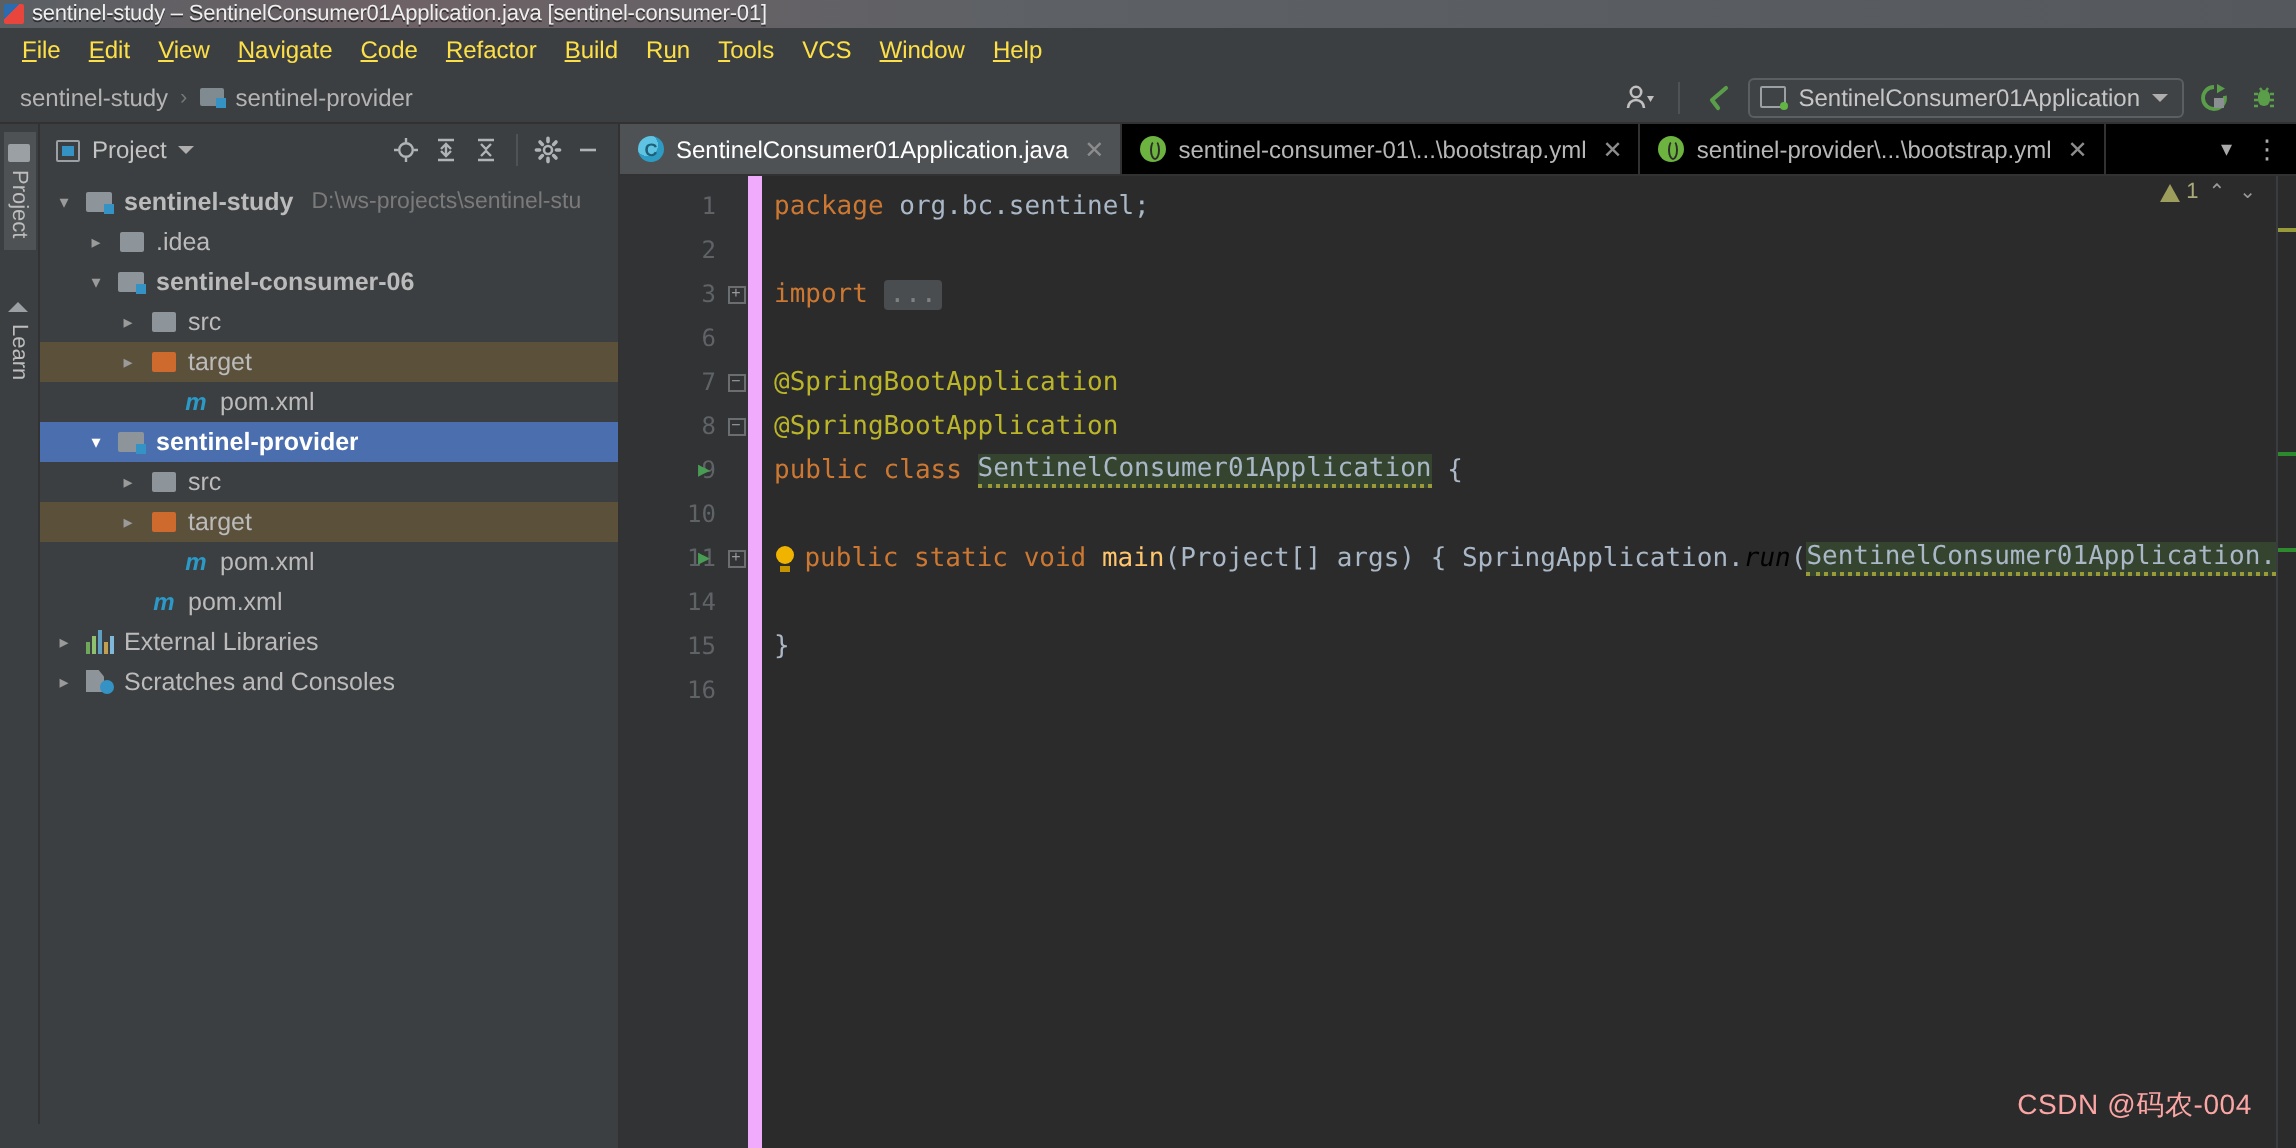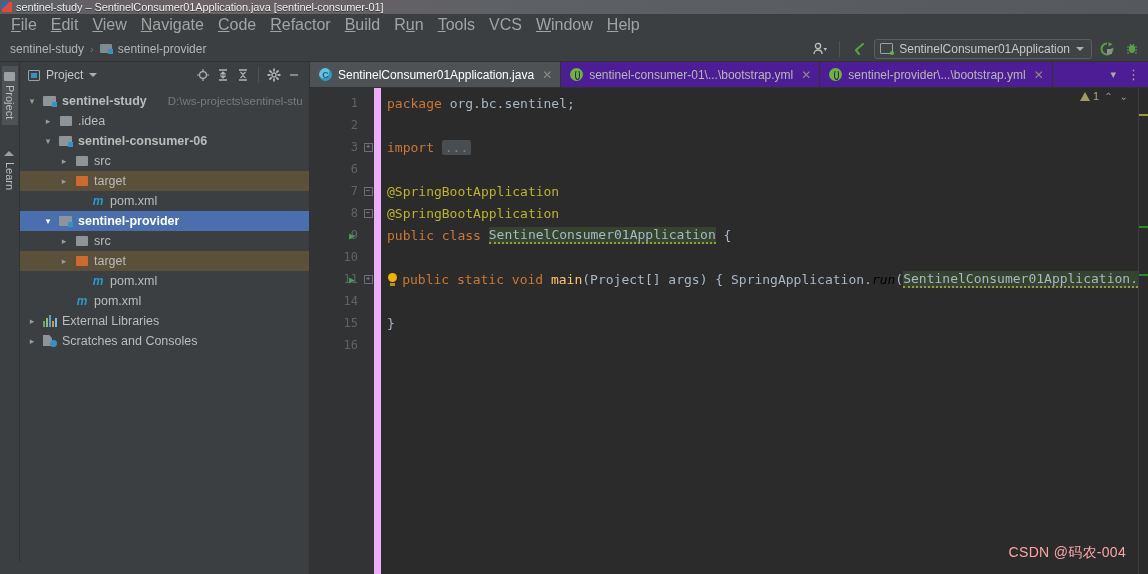--- a/index.html
+++ b/index.html
@@ -29,21 +29,21 @@
     text-shadow: 0 1px 0 rgba(0,0,0,.5);
     letter-spacing: -.1px;
   }
 
   
   .menubar {
     height: 22px; background: #3c3f41;
     display: flex; align-items: center; padding-left: 4px;
   }
   .menuitem {
-    color: #a3a3a3; font-size: 16px; padding: 2px 7px; white-space: nowrap;
+    color: #fde047; font-size: 12px; padding: 2px 7px; white-space: nowrap;
     cursor: default;
   }
   .menuitem .mn { text-decoration: underline; }
 
   
   .navbar {
     height: 26px; background: #3c3f41;
     display: flex; align-items: center; padding: 0 6px 0 10px;
     border-bottom: 1px solid #323232;
   }
@@ -133,21 +133,21 @@
     color:#bbbbbb;
   }
   .row.sel { background:#4b6eaf; color:#ffffff; }
   .row.excl { background:#5b513b; }
   .row .arrow {
     width:12px; text-align:center; color:#9a9a9a; font-size:9px; flex:none;
   }
   .row.sel .arrow { color:#fff; }
   .row .lbl { overflow:hidden; text-overflow:ellipsis; }
   .row .lbl.bold { font-weight: bold; }
-  .row .path { color:#7a7a7a; font-size:11.5px; margin-left:16px; overflow:hidden; }
+  .row .path { color:#7a7a7a; font-size:11.5px; margin-left:4px; overflow:hidden; }
   .icn { width:14px; height:12px; flex:none; position:relative; }
   .icn.module:before{content:'';position:absolute;left:0;top:1px;width:13px;height:10px;background:#8d959a;border-radius:1px;}
   .icn.module:after{content:'';position:absolute;right:0;bottom:0;width:5px;height:5px;background:#3592c4;}
   .icn.folder:before{content:'';position:absolute;left:1px;top:1px;width:12px;height:10px;background:#8d959a;border-radius:1px;}
   .icn.folder.orange:before{background:#cf6a2e;}
   .icn.maven{ color:#2b9ac9; font-style:italic; font-weight:bold; font-size:12px; line-height:12px; text-align:center;}
   .icn.lib {
     display:flex; align-items:flex-end; gap:1px; height:12px;
   }
   .icn.lib i { width:2px; display:block; }
@@ -156,21 +156,21 @@
     clip-path: polygon(0 0,70% 0,100% 30%,100% 100%,0 100%);
   }
   .icn.scratch:after{
     content:''; position:absolute; right:0; bottom:0; width:7px;height:7px;
     background:#3592c4; border-radius:50%;
   }
 
   
   .editor-area { flex:1; display:flex; flex-direction:column; background:#2b2b2b; min-width:0;}
   .tabbar {
-    height:26px; background:#4c1d95; display:flex; align-items:stretch;
+    height:26px; background:#000000; display:flex; align-items:stretch;
     border-bottom:1px solid #323232;
   }
   .etab {
     display:flex; align-items:center; gap:6px; padding:0 8px 0 9px;
     font-size:12px; color:#b7b7b7; white-space:nowrap; cursor:default;
     border-right:1px solid #323232;
   }
   .etab.active { background:#4e5254; color:#ffffff; }
   .etab .x { color:#8c8c8c; font-size:12px; margin-left:2px; }
   .tab-java {

